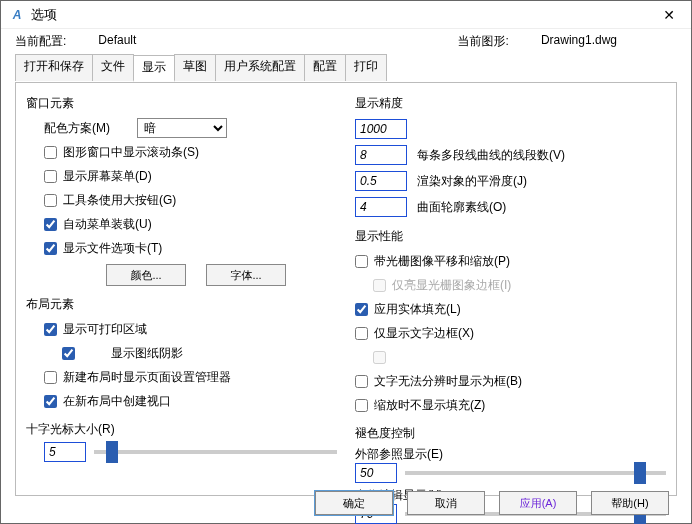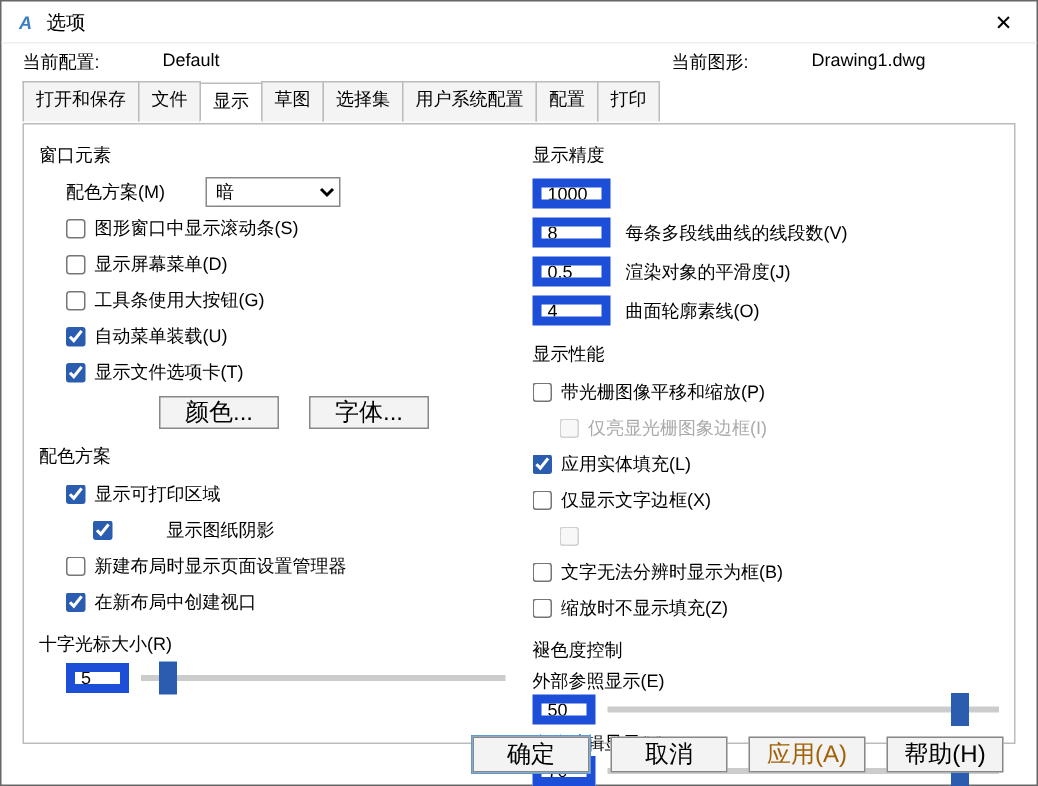--- a/index.html
+++ b/index.html
@@ -3,35 +3,35 @@
 <meta charset="utf-8">
 <style>
 * { box-sizing: border-box; margin: 0; padding: 0; }
 body { font-family: "Microsoft YaHei", "SimSun", sans-serif; font-size: 12px; background: #fff; color: #000; }
 .window { width: 692px; height: 524px; background: #fff; border: 1px solid #666; position: relative; }
 .titlebar { height: 28px; display: flex; align-items: center; padding: 0 8px; border-bottom: 1px solid #eee; }
 .titlebar .icon { width: 16px; height: 16px; margin-right: 6px; display: inline-flex; align-items: center; justify-content: center; color: #3a7ec4; font-weight: bold; font-style: italic; }
 .titlebar .title { flex: 1; font-size: 13px; }
 .titlebar .close { width: 28px; height: 28px; display: flex; align-items: center; justify-content: center; font-size: 14px; cursor: pointer; }
 .cfgrow { display: flex; padding: 4px 14px 2px 14px; gap: 10px; font-size: 12px; }
-.cfgrow .val { margin-left: 32px; text-align: center; }
+.cfgrow .val { margin-left: 22px; text-align: center; }
 .tabs { display: flex; padding: 0 14px; border-bottom: 1px solid transparent; margin-top: 2px; }
 .tab { padding: 3px 8px; border: 1px solid #bbb; border-bottom: none; background: #f4f4f4; margin-right: -1px; cursor: pointer; font-size: 12px; }
 .tab.active { background: #fff; position: relative; top: 1px; padding-bottom: 4px; border-bottom: 2px solid #fff; }
 .panel { margin: 0 14px 6px 14px; border: 1px solid #bbb; padding: 8px 10px 8px 10px; height: 414px; display: flex; gap: 18px; }
 .col { flex: 1; display: flex; flex-direction: column; }
 .group-title { margin: 4px 0 4px 0; }
 .row { display: flex; align-items: center; margin: 2px 0; min-height: 20px; }
 .row.indent1 { padding-left: 18px; }
 .row.indent2 { padding-left: 36px; gap: 30px; }
 input[type=checkbox] { width: 13px; height: 13px; margin-right: 6px; accent-color: #2a5db0; }
 select { height: 20px; font-size: 12px; padding: 0 2px; min-width: 90px; border: 1px solid #888; background: #fff; }
-input[type=text] { border: 6px solid #1d4ed8; height: 20px; font-size: 12px; padding: 0 4px; }
-.btn { border: 1px solid #888; background: #f3f3f3; height: 22px; padding: 0 10px; font-size: 16px; cursor: pointer; min-width: 80px; }
-.btn:disabled { color: #a16207; }
+input[type=text] { border: 1px solid #1d4ed8; height: 20px; font-size: 12px; padding: 0 4px; font-style: italic; }
+.btn { border: 1px solid #888; background: #f3f3f3; height: 22px; padding: 0 10px; font-size: 11px; cursor: pointer; min-width: 80px; }
+.btn:disabled { color: #6d28d9; }
 .slider-wrap { display: flex; align-items: center; gap: 8px; }
 .slider { -webkit-appearance: none; appearance: none; flex: 1; height: 4px; background: #ccc; outline: none; }
 .slider::-webkit-slider-thumb { -webkit-appearance: none; width: 12px; height: 22px; background: #2a5db0; cursor: pointer; }
 .slider::-moz-range-thumb { width: 12px; height: 22px; background: #2a5db0; border: none; cursor: pointer; }
 .num-input { width: 42px; }
 .disp-row { display: flex; align-items: center; gap: 10px; margin: 2px 0; min-height: 22px; }
 .disp-row input[type=text] { width: 52px; }
 .disabled-text { color: #aaa; }
 .bottom-buttons { position: absolute; bottom: 8px; right: 22px; display: flex; gap: 14px; }
 .bottom-buttons .btn { min-width: 78px; height: 24px; }
@@ -55,21 +55,20 @@
     <span style="flex:1"></span>
     <span>当前图形:</span>
     <span class="val" style="margin-right:60px">Drawing1.dwg</span>
   </div>
 
   <div class="tabs">
     <div class="tab">打开和保存</div>
     <div class="tab">文件</div>
     <div class="tab active">显示</div>
     <div class="tab">草图</div>
-    <div class="tab">选择集</div>
     <div class="tab">用户系统配置</div>
     <div class="tab">配置</div>
     <div class="tab">打印</div>
   </div>
 
   <div class="panel">
 
     <div class="col">
       <div class="group-title">窗口元素</div>
       <div class="row indent1">
@@ -94,21 +93,21 @@
         </div>
       <div class="row indent1">
           <input type="checkbox" checked="" style="">
           <span>显示文件选项卡(T)</span>
         </div>
       <div class="color-font-row">
         <button class="btn">颜色...</button>
         <button class="btn">字体...</button>
       </div>
 
-      <div class="group-title">配色方案</div>
+      <div class="group-title">布局元素</div>
       <div class="row indent1">
           <input type="checkbox" checked="" style="">
           <span>显示可打印区域</span>
         </div>
       <div class="row indent2">
           <input type="checkbox" checked="" style="">
           <span>显示图纸阴影</span>
         </div>
       <div class="row indent1">
           <input type="checkbox" style="">

